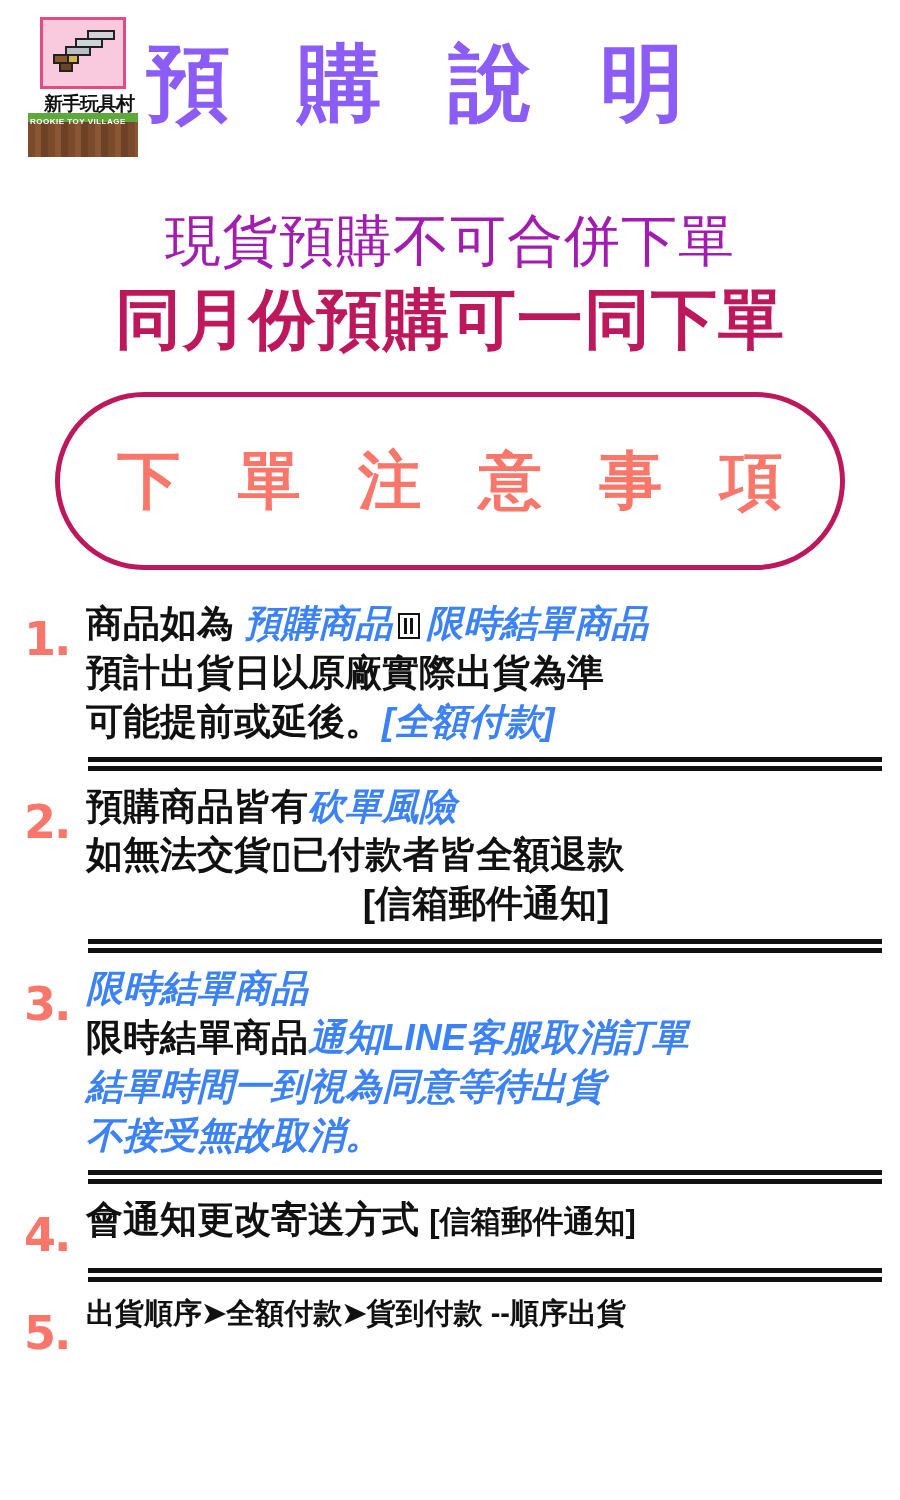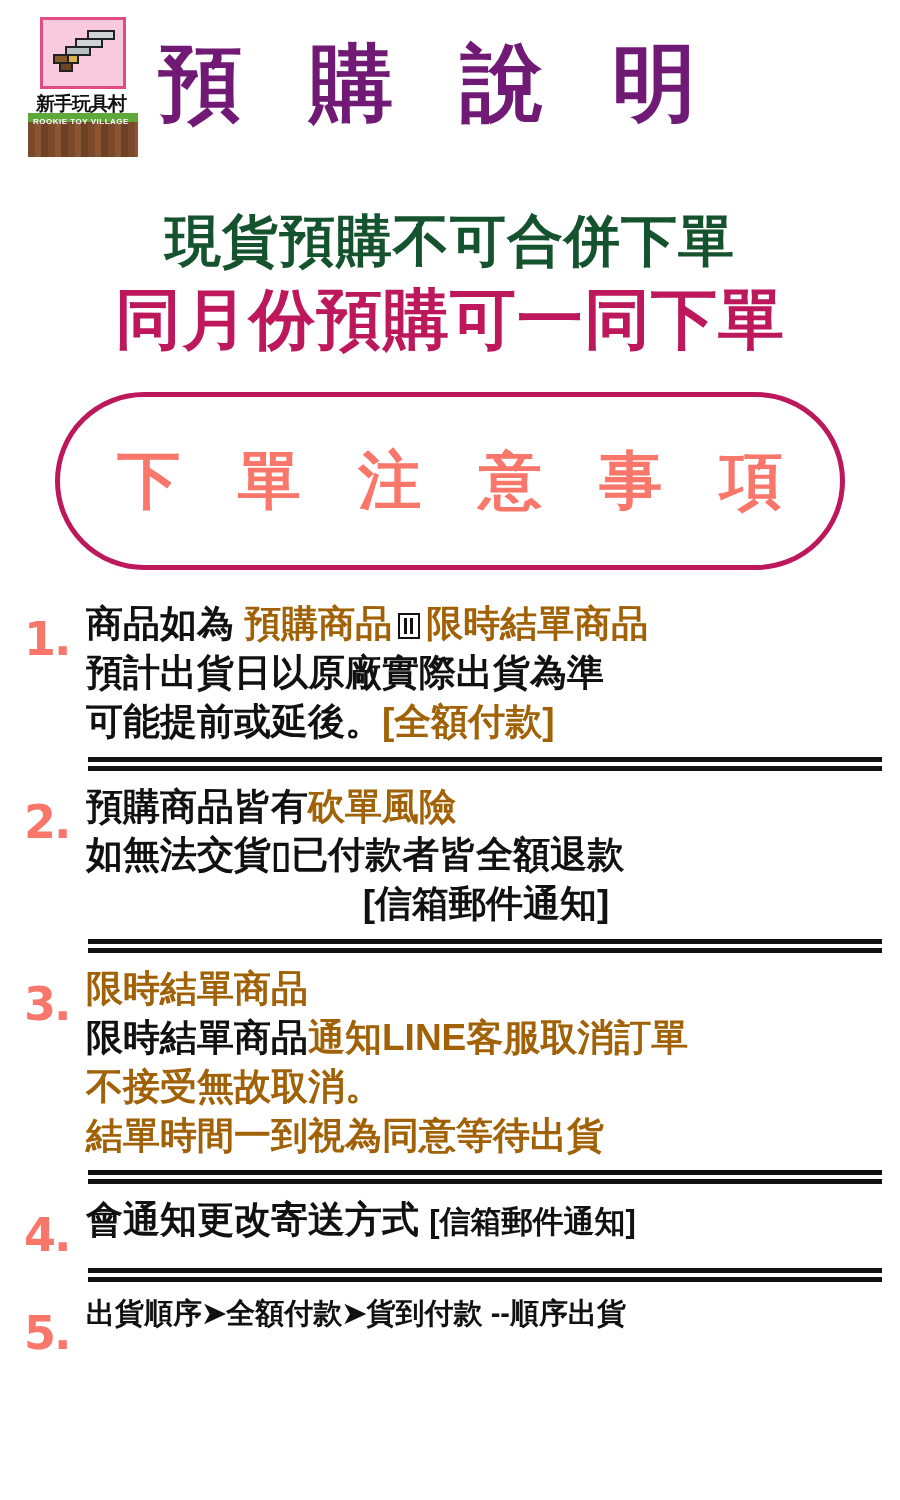--- a/index.html
+++ b/index.html
@@ -36,66 +36,66 @@
     background: #f9c9dd;
     border: 3px solid #e24b83;
   }
   .logo-sword {
     position: absolute;
     left: 24px; top: 12px;
     width: 74px; height: 56px;
   }
   .logo-name {
     position: absolute;
-    left: 0; top: 78px;
+    left: 8px; top: 78px;
     width: 118px;
     text-align: center;
     font-size: 19px;
     font-weight: bold;
     color: #111;
     letter-spacing: -1px;
     white-space: nowrap;
   }
   .logo-sub {
     position: absolute;
-    left: 0; top: 104px;
+    left: 8px; top: 104px;
     width: 118px;
-    text-align: center;
+    text-align: left;
     font-size: 8px;
     font-weight: bold;
     color: #ffffff;
     letter-spacing: 0.5px;
     white-space: nowrap;
     z-index: 3;
   }
   .logo-dirt {
     position: absolute;
     left: 6px; top: 100px;
     width: 110px; height: 44px;
     background:
       repeating-linear-gradient(90deg, #7a4a2b 0 7px, #8a5633 7px 13px, #6d4126 13px 20px);
     border-top: 9px solid #5fa83c;
   }
 
   .title {
     font-size: 84px;
     font-weight: bold;
-    color: #701a75;
+    color: #8b5cf6;
     letter-spacing: 22px;
-    margin-left: 18px;
+    margin-left: 6px;
     line-height: 1;
     white-space: nowrap;
   }
 
   
   .sub1 {
     text-align: center;
     font-size: 56px;
-    font-weight: bold;
-    color: #14532d;
+    font-weight: normal;
+    color: #a21caf;
     letter-spacing: 1px;
     margin-top: 52px;
     line-height: 1.05;
   }
   .sub2 {
     text-align: center;
     font-size: 66px;
     font-weight: bold;
     color: #be185d;
     letter-spacing: 1px;
@@ -142,21 +142,21 @@
   }
   .lines { flex: 1 1 auto; padding-top: 2px; }
   .line {
     font-size: 37px;
     font-weight: bold;
     color: #111111;
     line-height: 1.32;
     white-space: nowrap;
   }
   .line.center { text-align: center; }
-  .red { color: #a16207; }
+  .red { color: #3b82f6; font-style: italic; }
   .small { font-size: 31px; }
   .sq {
     display: inline-block;
     width: 22px; height: 26px;
     border: 2px solid #111;
     vertical-align: -3px;
     margin: 0 6px;
     position: relative;
   }
   .sq::after {
@@ -240,22 +240,22 @@
 
     <div class="divider"></div>
 
     <div class="item">
       <div class="num">3.</div>
       <div class="lines">
         <div class="line red">限時結單商品</div>
         <div class="line">
           <span>限時結單商品</span><span class="red">通知LINE客服取消訂單</span>
         </div>
+        <div class="line red">結單時間一到視為同意等待出貨</div>
         <div class="line red">不接受無故取消。</div>
-        <div class="line red">結單時間一到視為同意等待出貨</div>
       </div>
     </div>
 
     <div class="divider"></div>
 
     <div class="item">
       <div class="num">4.</div>
       <div class="lines">
         <div class="line">
           <span>會通知更改寄送方式   </span><span class="small">[信箱郵件通知]</span>

